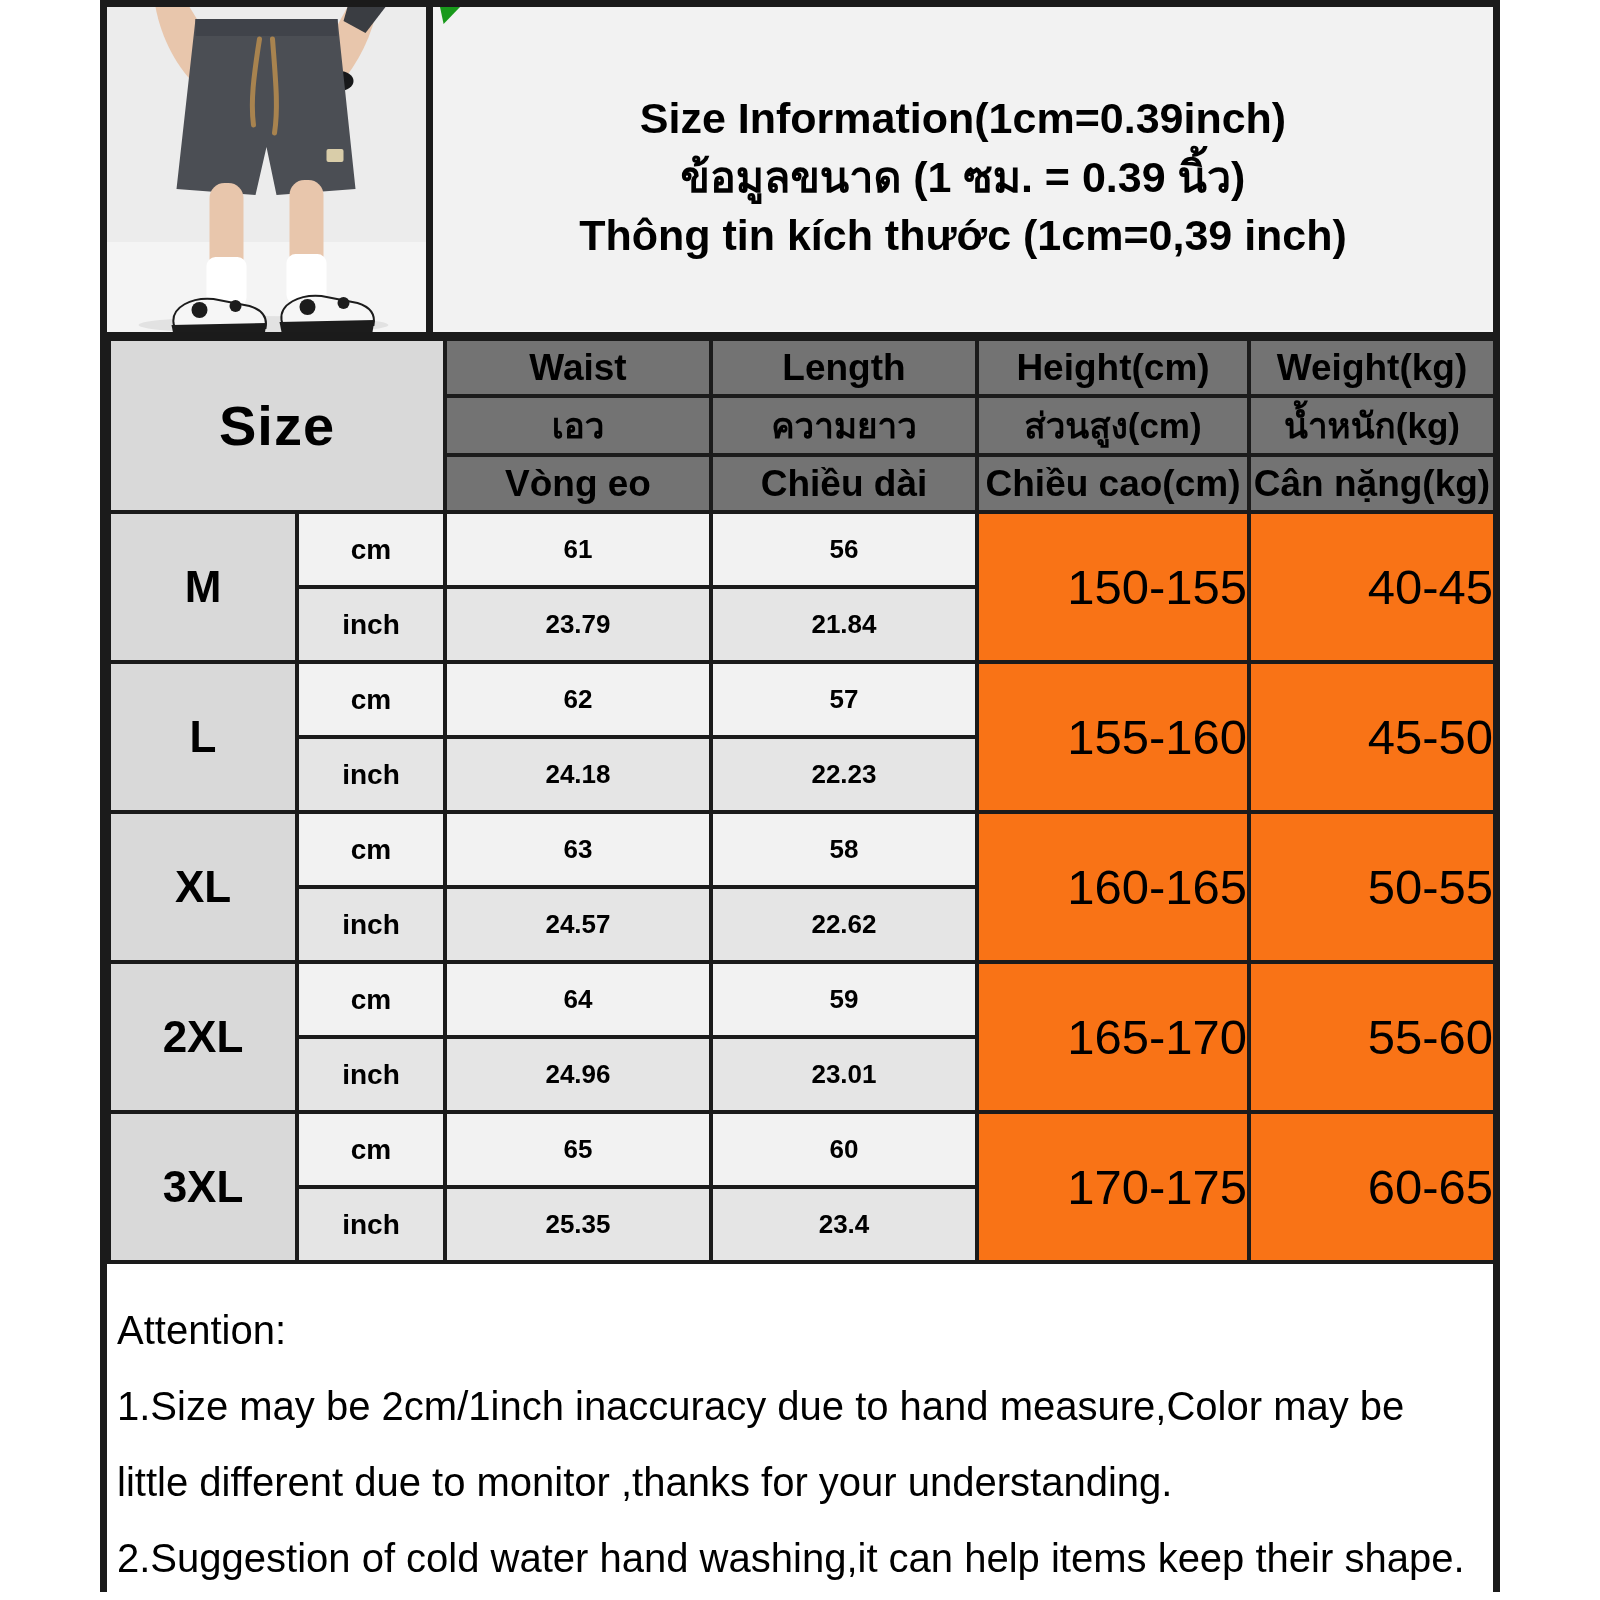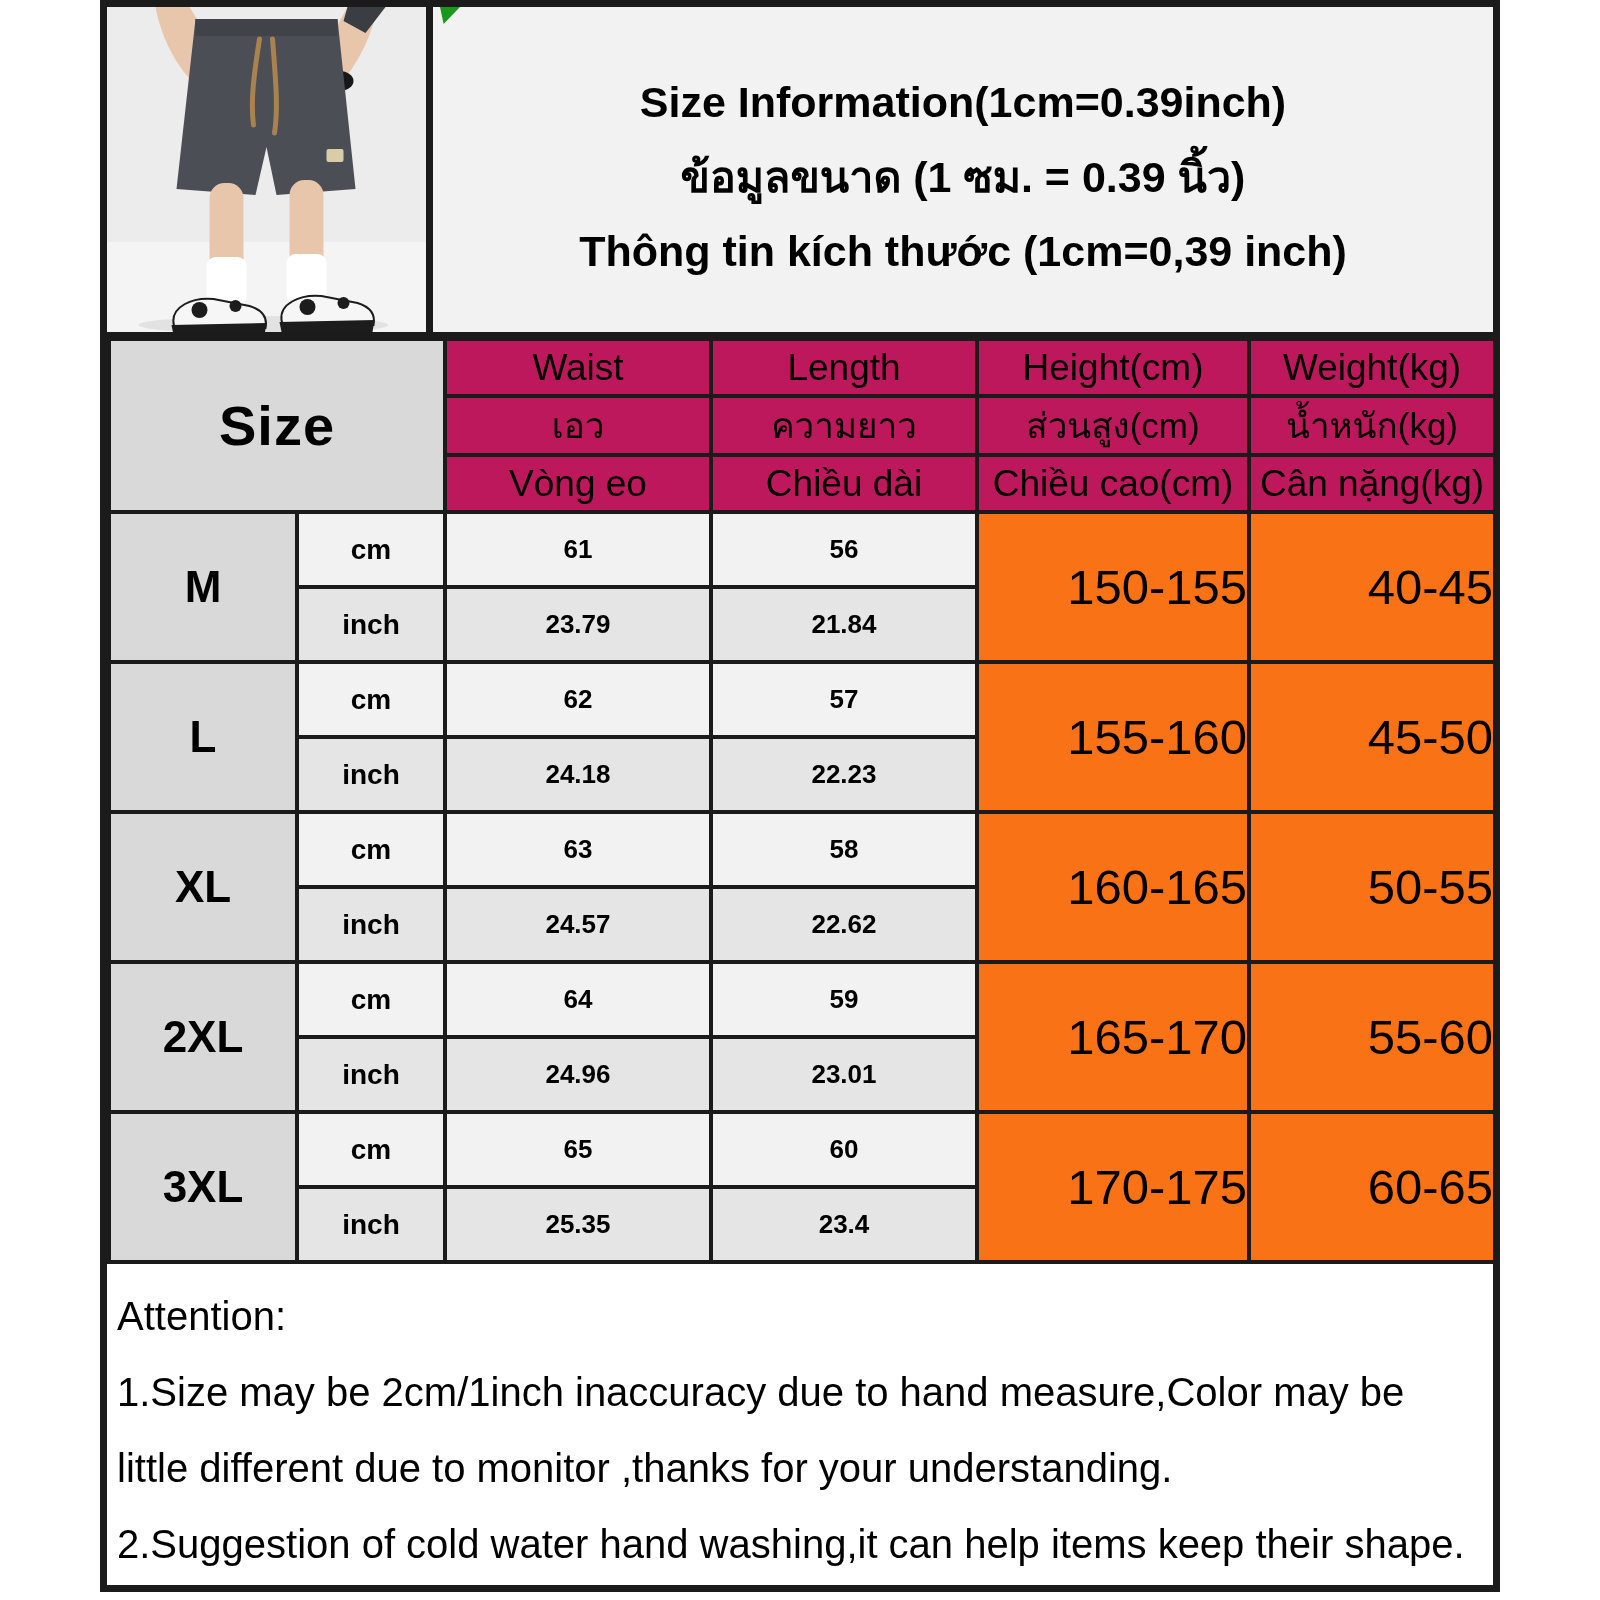--- a/index.html
+++ b/index.html
@@ -22,44 +22,44 @@
   }
   .photo svg { display:block; width:100%; height:100%; }
   .green-marker {
     position:absolute; left:333px; top:0; width:20px; height:17px;
     background:#18991b;
     clip-path:polygon(0 0, 100% 0, 18% 100%);
   }
   .title-area {
     flex:1; background:#f2f2f2;
     display:flex; flex-direction:column; align-items:center; justify-content:center;
-    gap:16px; padding-top:14px;
+    padding-top:14px;
   }
   .title-line { font-size:43px; font-weight:bold; white-space:nowrap; }
 
   
   table { width:100%; border-collapse:collapse; table-layout:fixed; flex:0 0 auto; }
   td, th { border:4px solid #1b1b1b; text-align:center; vertical-align:middle; overflow:hidden; }
 
-  th.hdr { background:#be185d; font-weight:normal; font-size:37px; height:57px; }
+  th.hdr { background:#737373; font-weight:bold; font-size:37px; height:57px; }
   th.hdr-th { font-size:35px; }
   th.corner { background:#d9d9d9; font-weight:bold; font-size:56px; letter-spacing:1px;text-align:center; }
 
   tbody tr { height:75px; }
   td.c-size { background:#d9d9d9; font-weight:bold; font-size:44px; }
   td.c-unit { font-weight:bold; font-size:28px; }
   td.c-val  { font-weight:bold; font-size:26px; }
   td.c-range{ background:#f97316; font-weight:normal; font-size:49px;text-align:right; }
   .bg-lt { background:#f2f2f2; }
   .bg-wh { background:#e5e5e5; }
 
   
   .attention {
     flex:1 1 auto; background:#ffffff;
-    padding:14px 14px 0 10px;
+    padding:28px 14px 0 10px;
     font-size:40px; line-height:76px; font-weight:normal;
     text-align:left;
   }
   .attention p { margin:0; }
 </style>
 </head>
 <body>
 
 <div class="frame">
 

